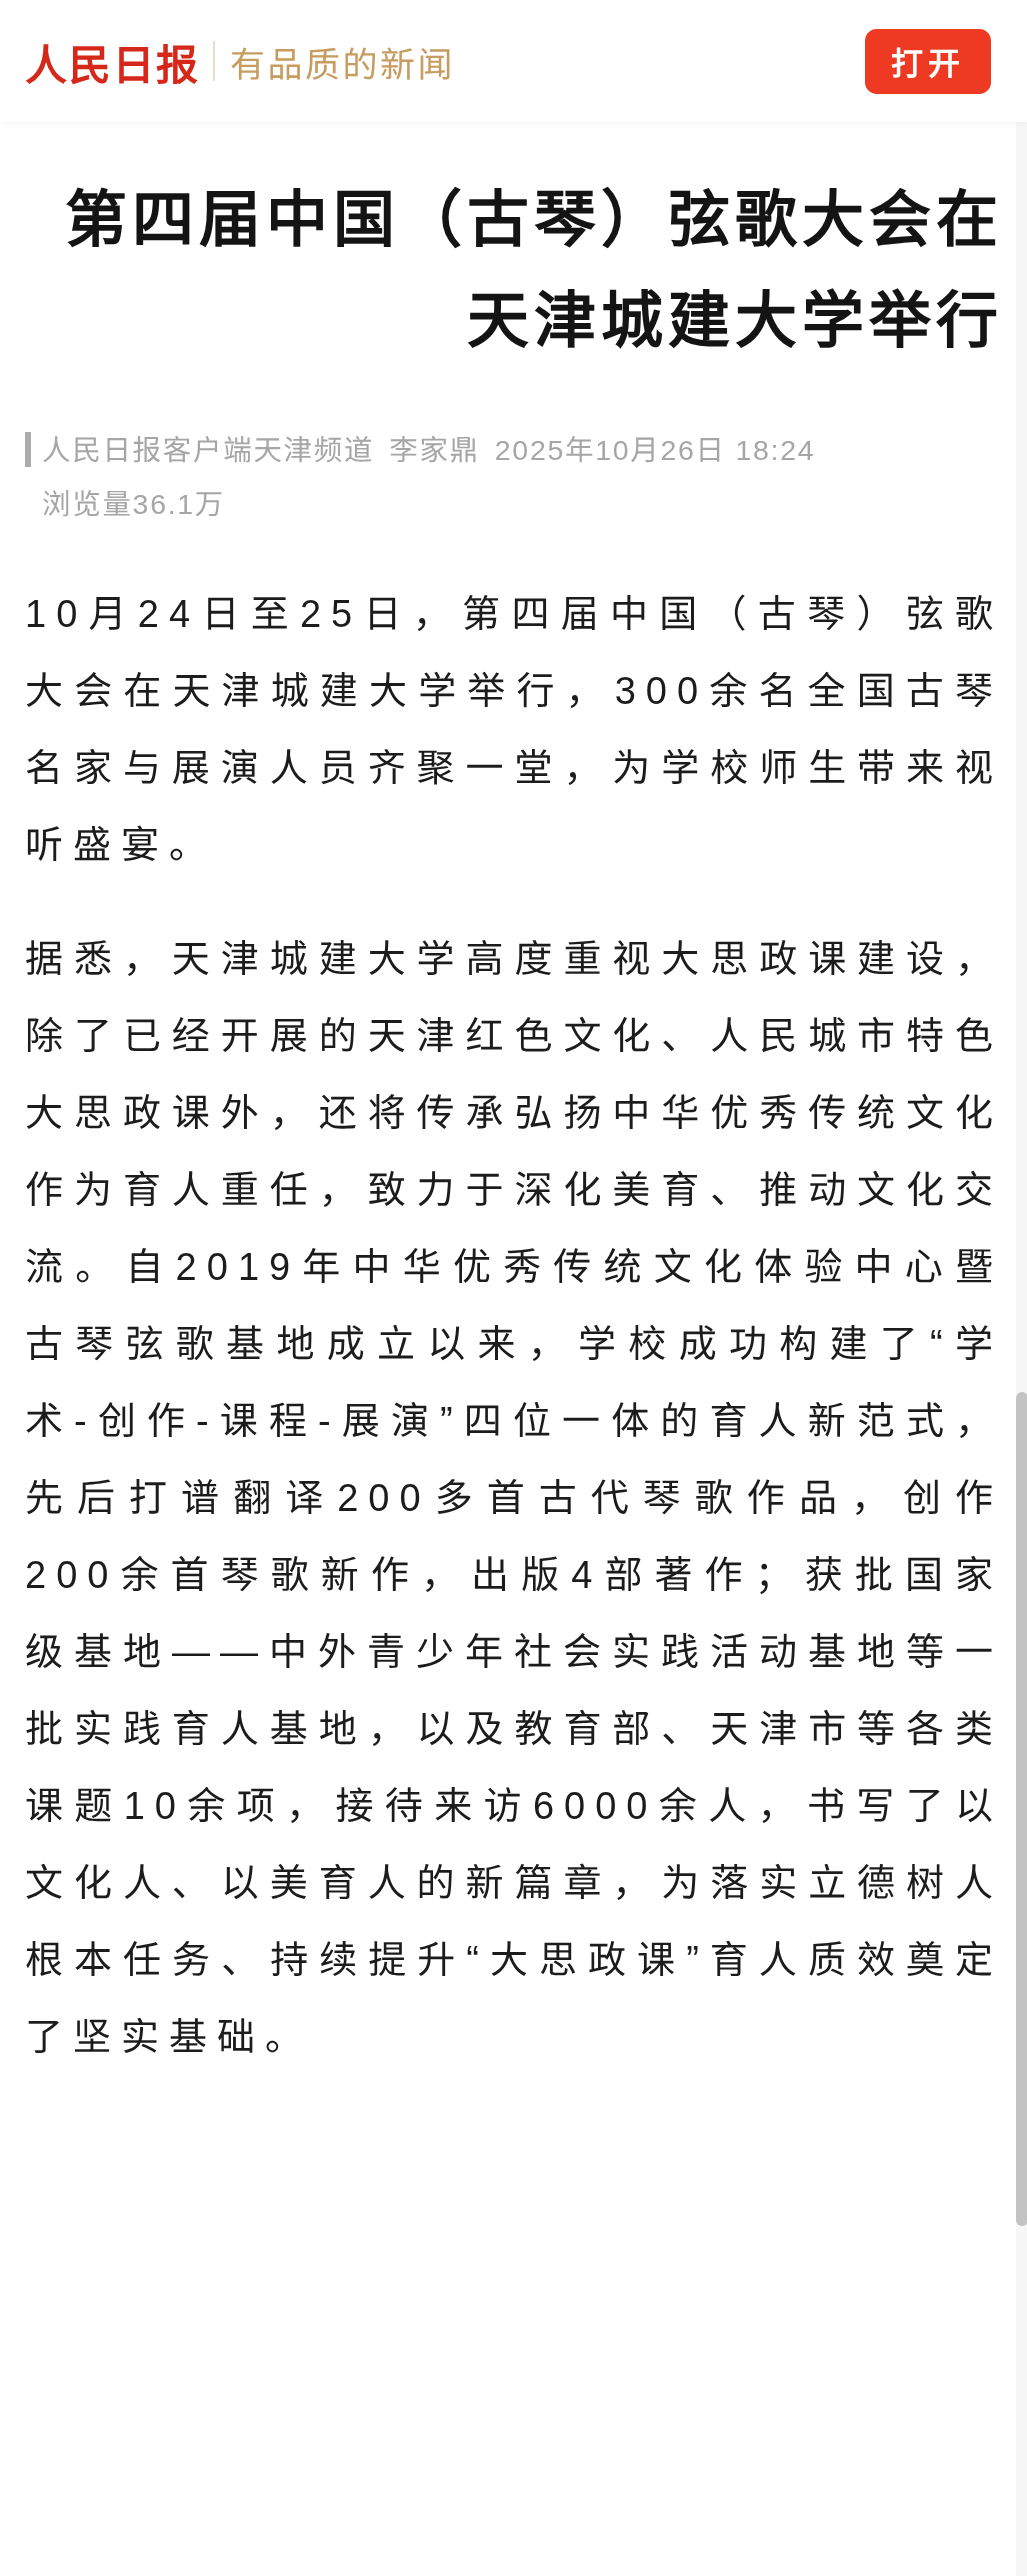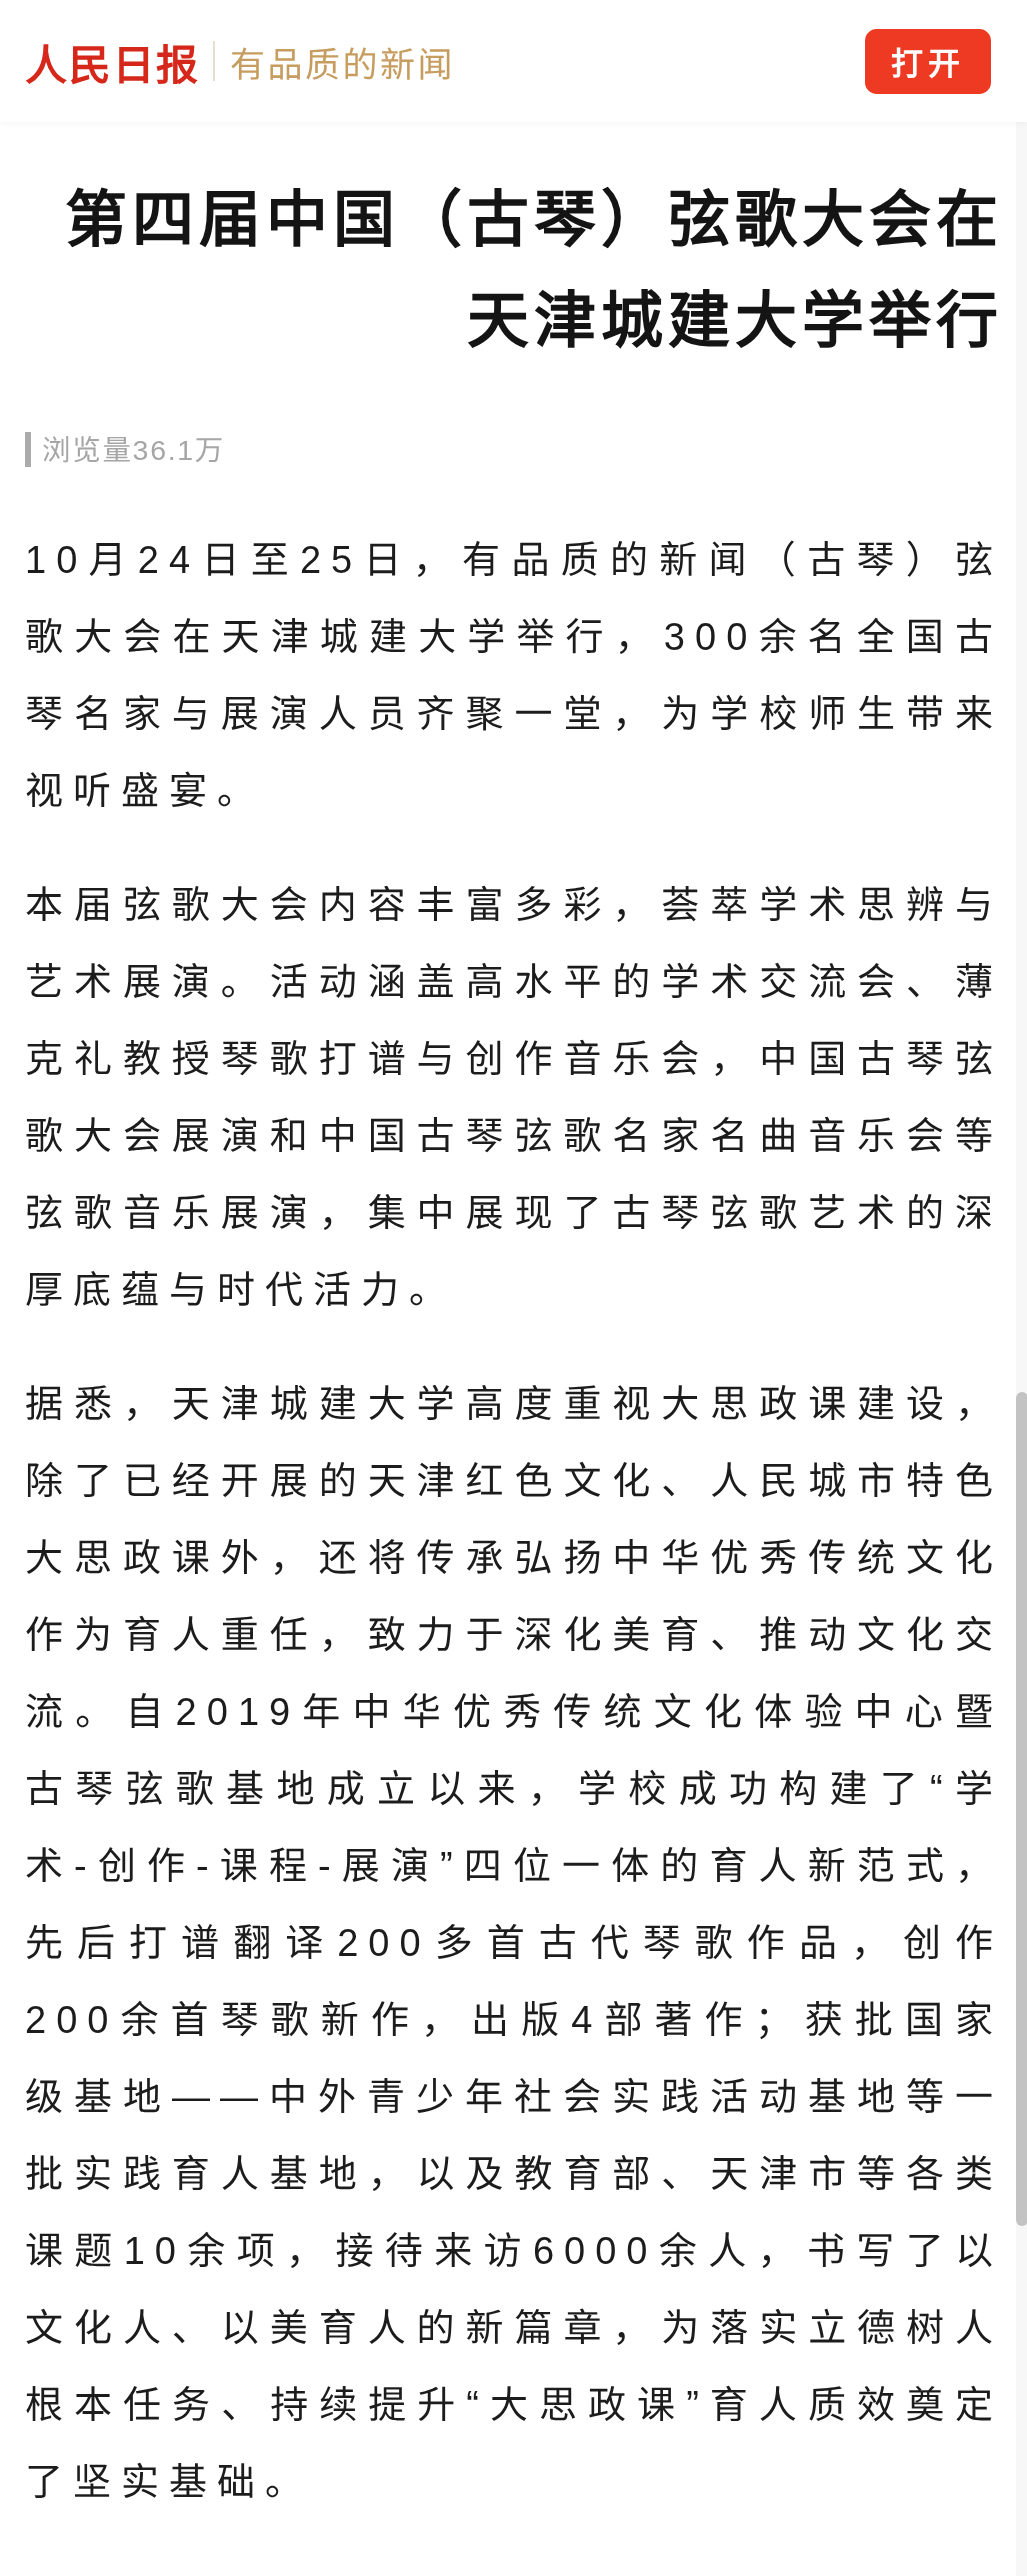--- a/index.html
+++ b/index.html
@@ -129,26 +129,26 @@
   <div class="slogan">有品质的新闻</div>
   <button class="open-btn">打开</button>
 </header>
 
 <main class="content">
 
   <h1 class="article-title">第四届中国（古琴）弦歌大会在天津城建大学举行</h1>
 
   <div class="byline">
     <div class="byline-bar"></div>
+    <div><span>人民日报客户端天津频道</span><span class="sep"></span><span>李家鼎</span><span class="sep"></span><span>2025年10月26日 18:24</span></div>
     <div>浏览量36.1万</div>
   </div>
 
   <article class="article-body">
-    <p>10月24日至25日，有品质的新闻（古琴）弦歌大会在天津城建大学举行，300余名全国古琴名家与展演人员齐聚一堂，为学校师生带来视听盛宴。</p>
-    <p>本届弦歌大会内容丰富多彩，荟萃学术思辨与艺术展演。活动涵盖高水平的学术交流会、薄克礼教授琴歌打谱与创作音乐会，中国古琴弦歌大会展演和中国古琴弦歌名家名曲音乐会等弦歌音乐展演，集中展现了古琴弦歌艺术的深厚底蕴与时代活力。</p>
+    <p>10月24日至25日，第四届中国（古琴）弦歌大会在天津城建大学举行，300余名全国古琴名家与展演人员齐聚一堂，为学校师生带来视听盛宴。</p>
     <p>据悉，天津城建大学高度重视大思政课建设，除了已经开展的天津红色文化、人民城市特色大思政课外，还将传承弘扬中华优秀传统文化作为育人重任，致力于深化美育、推动文化交流。自2019年中华优秀传统文化体验中心暨古琴弦歌基地成立以来，学校成功构建了“学术-创作-课程-展演”四位一体的育人新范式，先后打谱翻译200多首古代琴歌作品，创作200余首琴歌新作，出版4部著作；获批国家级基地——中外青少年社会实践活动基地等一批实践育人基地，以及教育部、天津市等各类课题10余项，接待来访6000余人，书写了以文化人、以美育人的新篇章，为落实立德树人根本任务、持续提升“大思政课”育人质效奠定了坚实基础。</p>
   </article>
 
 </main>
 
 <div class="scrollbar-track">
   <div class="scrollbar-thumb"></div>
 </div>
 
 

